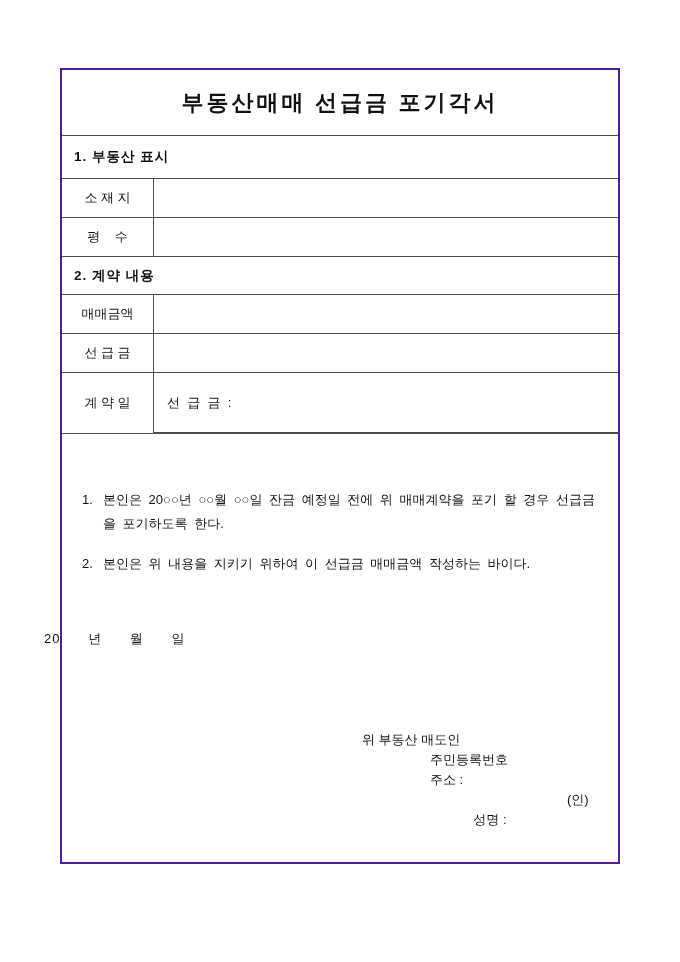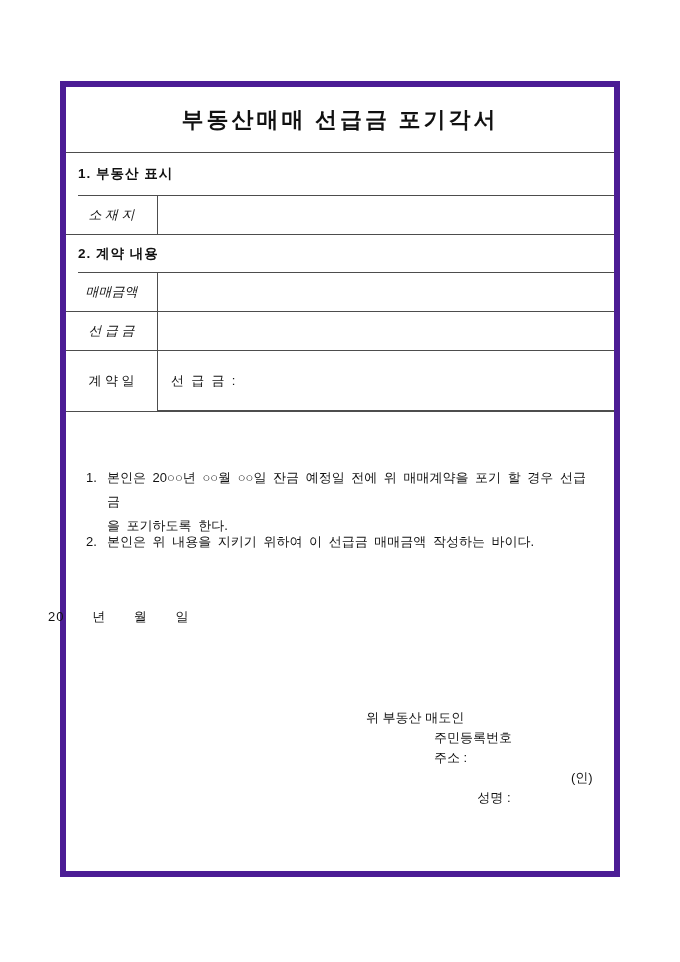--- a/index.html
+++ b/index.html
@@ -8,24 +8,24 @@
     position: relative;
     width: 680px;
     height: 962px;
     background: #ffffff;
     font-family: "Liberation Sans", "DejaVu Sans", sans-serif;
     color: #111111;
   }
   .doc-box {
     position: absolute;
     left: 60px;
-    top: 81px;
+    top: 68px;
     width: 560px;
     height: 796px;
-    border: 6px solid #4c1d95;
+    border: 2px solid #4c1d95;
     background: #ffffff;
     display: flex;
     flex-direction: column;
   }
   .hline { border-bottom: 1px solid #4d4d4d; }
   .title-row {
     height: 66px;
     display: flex;
     align-items: center;
     justify-content: center;
@@ -34,27 +34,27 @@
     font-family: "Liberation Serif", "DejaVu Serif", serif;
     font-weight: bold;
     font-size: 22px;
     letter-spacing: 3px;
     white-space: pre;
   }
   .section-header {
     height: 43px;
     display: flex;
     align-items: center;
+    padding-left: 12px;
     font-size: 13.5px;
     font-weight: bold;
     letter-spacing: 1px;
     white-space: pre;
-    margin-left: 12px;
   }
-  .field-row { display: flex; font-style: italic; }
+  .field-row { display: flex; }
   .field-row.h38 { height: 39px; }
   .label-cell {
     width: 92px;
     flex: 0 0 92px;
     border-right: 1px solid #4d4d4d;
     display: flex;
     align-items: center;
     justify-content: center;
     font-size: 13px;
     white-space: pre;
@@ -126,20 +126,24 @@
       <div class="doc-title">부동산매매 선급금 포기각서</div>
     </div>
 
     <div class="section-header hline">1. 부동산 표시</div>
 
     <div class="field-row h38 hline">
       <div class="label-cell">소 재 지</div>
       <div class="value-cell"></div>
     </div>
 
+    <div class="field-row h38 hline">
+      <div class="label-cell">평    수</div>
+      <div class="value-cell"></div>
+    </div>
 
     <div class="section-header hline" style="height:38px">2. 계약 내용</div>
 
     <div class="field-row h38 hline">
       <div class="label-cell">매매금액</div>
       <div class="value-cell"></div>
     </div>
 
     <div class="field-row h38 hline">
       <div class="label-cell">선 급 금</div>

